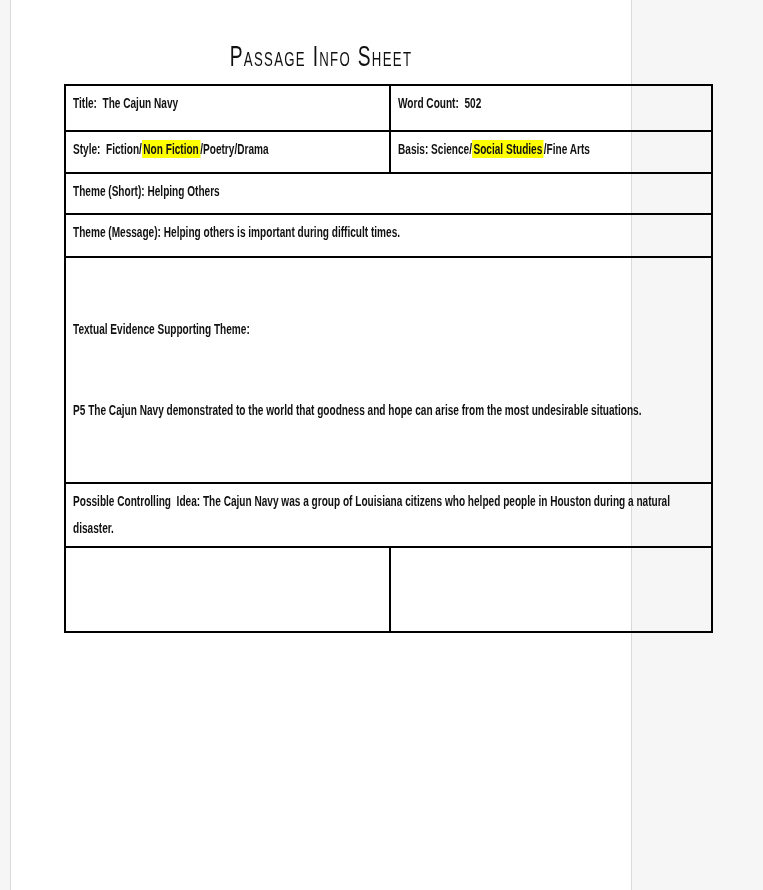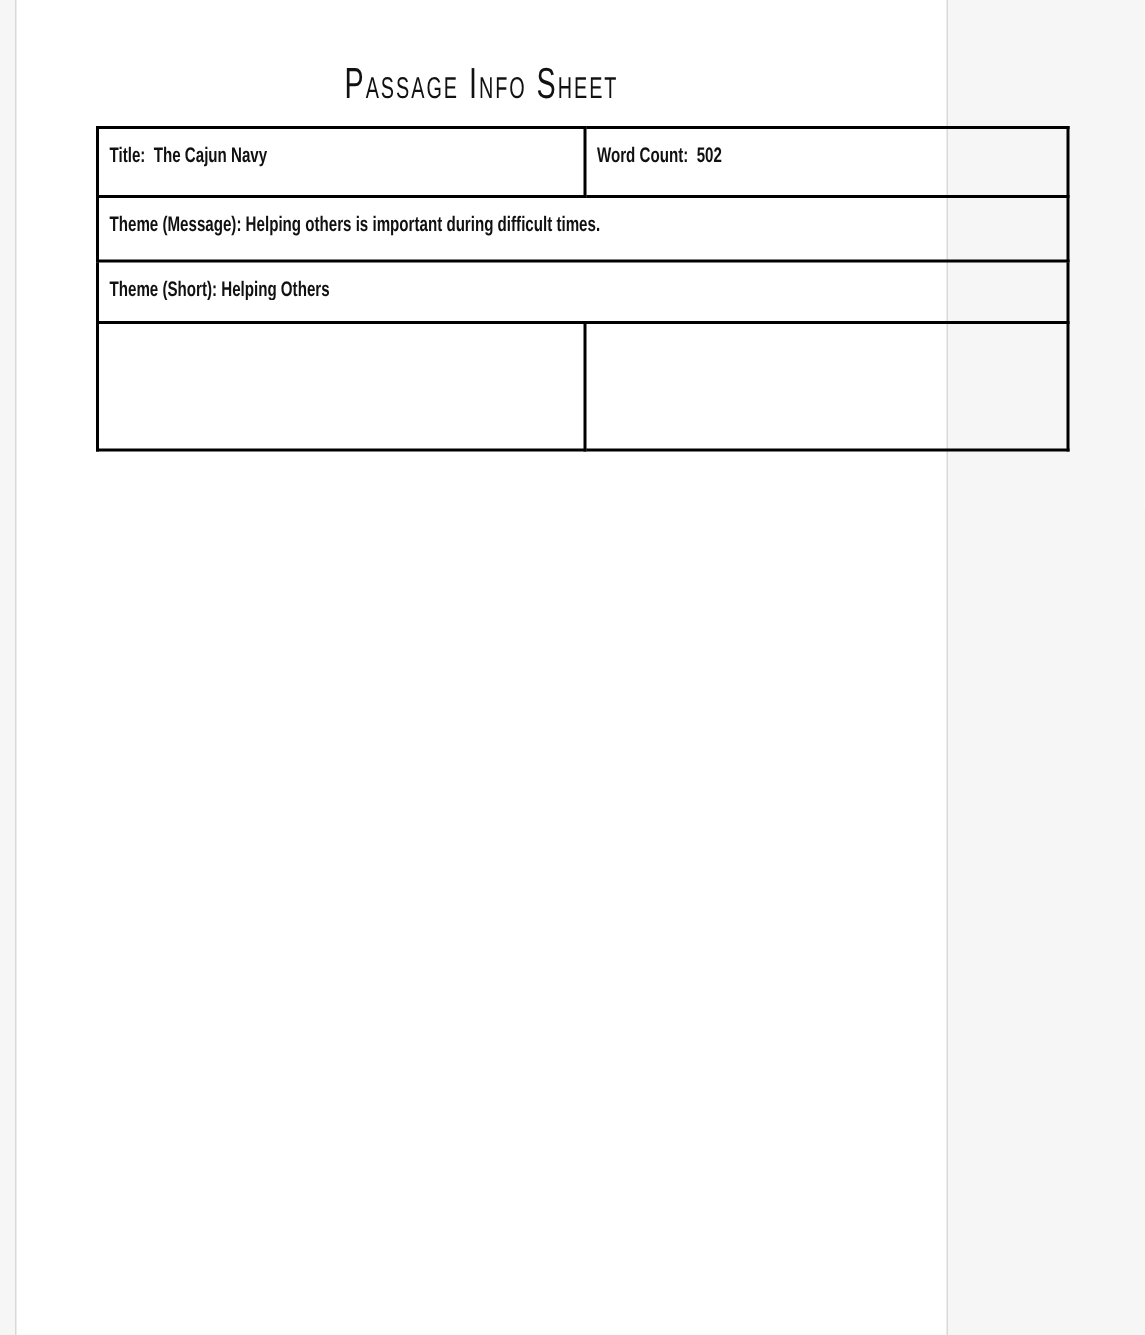--- a/index.html
+++ b/index.html
@@ -82,34 +82,55 @@
         <tr style="height:46px">
       <td>
         <div class="sq">Title:  The Cajun Navy</div>
       </td>
       <td>
         <div class="sq">Word Count:  502</div>
       </td>
     </tr>
 
 
-
-    <tr style="height:43px">
-      <td colspan="2">
-        <div class="sq">Theme (Message): Helping others is important during difficult times.</div>
+    <tr style="height:42px">
+      <td>
+        <div class="sq"><span>Style:  Fiction/</span><span class="hl">Non Fiction</span><span>/Poetry/Drama</span></div>
+      </td>
+      <td>
+        <div class="sq"><span>Basis: Science/</span><span class="hl">Social Studies</span><span>/Fine Arts</span></div>
       </td>
     </tr>
 
     <tr style="height:41px">
       <td colspan="2">
         <div class="sq">Theme (Short): Helping Others</div>
       </td>
     </tr>
 
+    <tr style="height:43px">
+      <td colspan="2">
+        <div class="sq">Theme (Message): Helping others is important during difficult times.</div>
+      </td>
+    </tr>
 
+    <tr style="height:68px">
+      <td colspan="2">
+        <div class="sq">
+          <span class="block">Textual Evidence Supporting Theme:</span>
+          <span class="block">P5 The Cajun Navy demonstrated to the world that goodness and hope can arise from the most undesirable situations.</span>
+        </div>
+      </td>
+    </tr>
+
+    <tr style="height:55px">
+      <td colspan="2">
+        <div class="sq">Possible Controlling  Idea: The Cajun Navy was a group of Louisiana citizens who helped people in Houston during a natural disaster.</div>
+      </td>
+    </tr>
 
 
 
     <tr style="height:85px">
       <td>
         
       </td>
       <td>
         
       </td>

